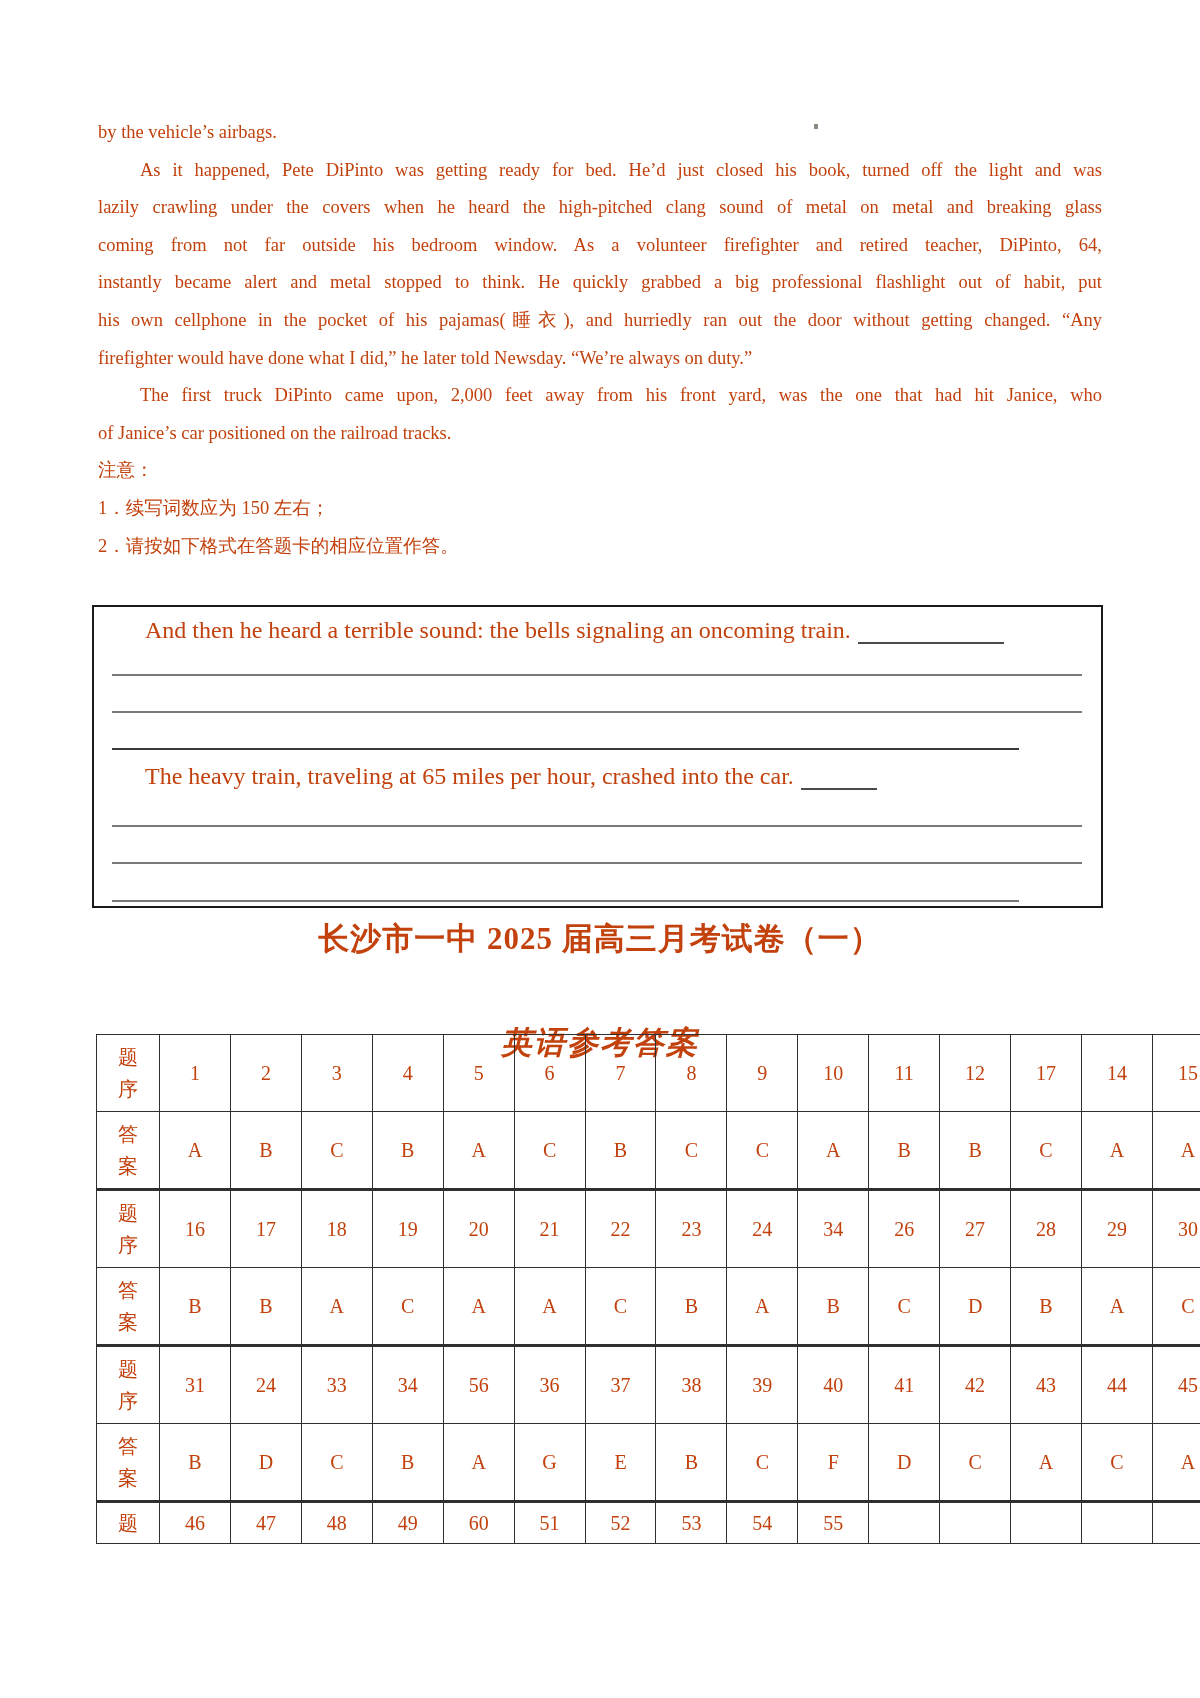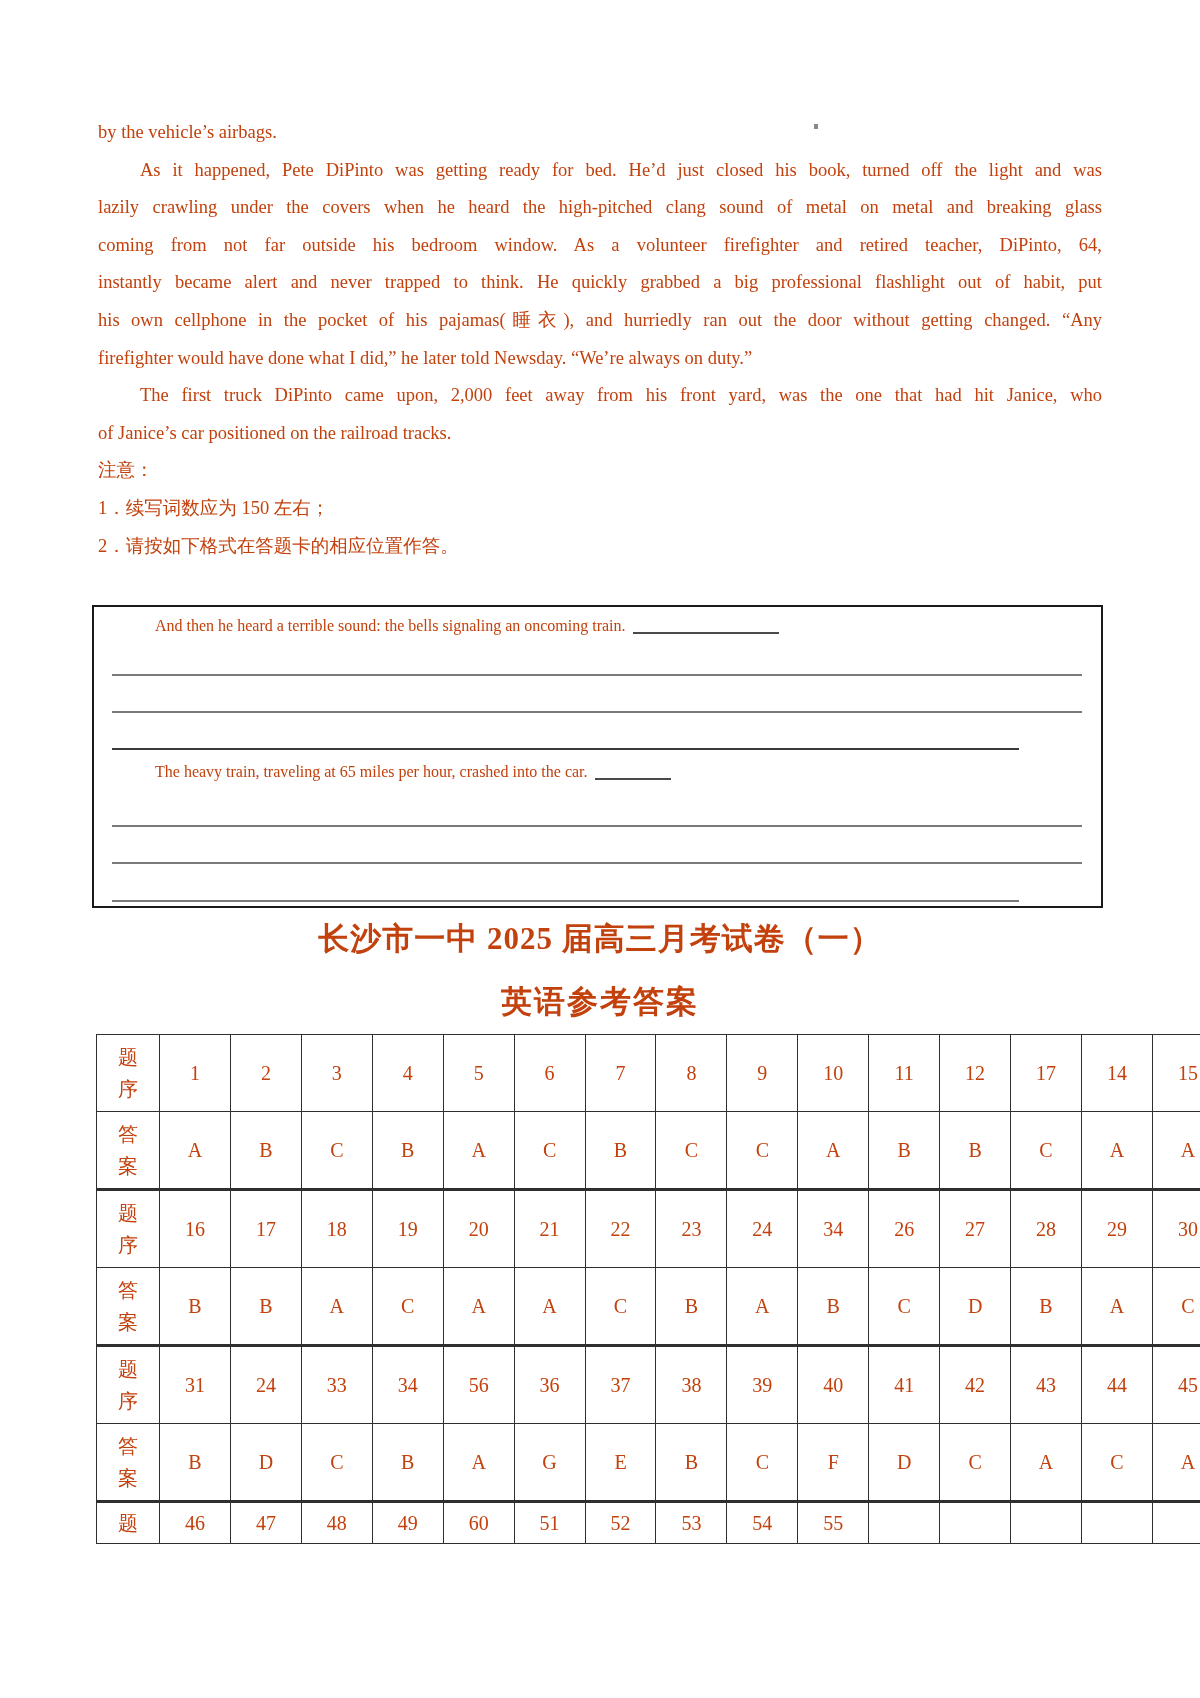--- a/index.html
+++ b/index.html
@@ -21,22 +21,22 @@
   .pline.ind{text-indent:42px;}
   .pline.fill{text-align:justify;text-align-last:justify;}
   
   .speck{position:absolute;left:814px;top:124px;width:4px;height:5px;background:#8a8a80;}
   
   .wbox{
     position:absolute;left:92px;top:605px;width:1011px;height:303px;
     border:2px solid #1a1a1a;box-sizing:border-box;
   }
   .prompt{
-    position:absolute;left:61px;right:12px;
-    font-size:16px;display:flex;align-items:center;
+    position:absolute;left:51px;right:12px;
+    font-size:24px;display:flex;align-items:flex-end;
   }
   .prompt1{top:10px;}
   .prompt2{top:156px;}
   .prompt .tail{
     display:inline-block;height:14px;margin-left:7px;
     border-bottom:2px solid #4a4a4a;
   }
   .prompt1 .tail{width:146px;}
   .prompt2 .tail{width:76px;}
   .bline{position:absolute;left:18px;height:0;border-bottom:2px solid #7a7a7a;}
@@ -45,22 +45,22 @@
   .bl3{top:141px;right:82px;border-bottom-color:#3a3a3a;}
   .bl4{top:218px;right:19px;}
   .bl5{top:255px;right:19px;}
   .bl6{top:293px;right:82px;}
   
   .title-main{
     position:absolute;left:0;top:918px;width:100%;
     text-align:center;font-size:31px;font-weight:bold;letter-spacing:1px;
   }
   .title-sub{
-    position:absolute;left:0;top:981px;width:100%;
-    text-align:center;font-size:31px;font-weight:bold;letter-spacing:2px;
+    position:absolute;left:0;top:1022px;width:100%;
+    text-align:center;font-size:31px;font-weight:bold;letter-spacing:2px;font-style:italic;
   }
   
   .atable{
     position:absolute;left:96px;top:1034px;
     border-collapse:collapse;table-layout:fixed;
     width:1128px;
     font-size:20px;
   }
   .atable td{
     border:1px solid #2f2f2f;
@@ -80,21 +80,21 @@
 <body>
 
 <div class="page">
 
   <div class="textcol">
     <div id="passage">
         <div class="pline">by the vehicle’s airbags.</div>
         <div class="pline ind fill">As it happened, Pete DiPinto was getting ready for bed. He’d just closed his book, turned off the light and was</div>
         <div class="pline fill">lazily crawling under the covers when he heard the high-pitched clang sound of metal on metal and breaking glass</div>
         <div class="pline fill">coming from not far outside his bedroom window. As a volunteer firefighter and retired teacher, DiPinto, 64,</div>
-        <div class="pline fill">instantly became alert and never trapped to think. He quickly grabbed a big professional flashlight out of habit, put</div>
+        <div class="pline fill">instantly became alert and metal stopped to think. He quickly grabbed a big professional flashlight out of habit, put</div>
         <div class="pline fill">his own cellphone in the pocket of his pajamas(睡衣), and hurriedly ran out the door without getting changed. “Any</div>
         <div class="pline">firefighter would have done what I did,” he later told Newsday. “We’re always on duty.”</div>
         <div class="pline ind fill">The first truck DiPinto came upon, 2,000 feet away from his front yard, was the one that had hit Janice, who</div>
         <div class="pline">of Janice’s car positioned on the railroad tracks.</div>
       </div>
     <div id="notes">
       <div class="pline">注意：</div>
       <div class="pline">1．续写词数应为 150 左右；</div>
       <div class="pline">2．请按如下格式在答题卡的相应位置作答。</div>
     </div>

